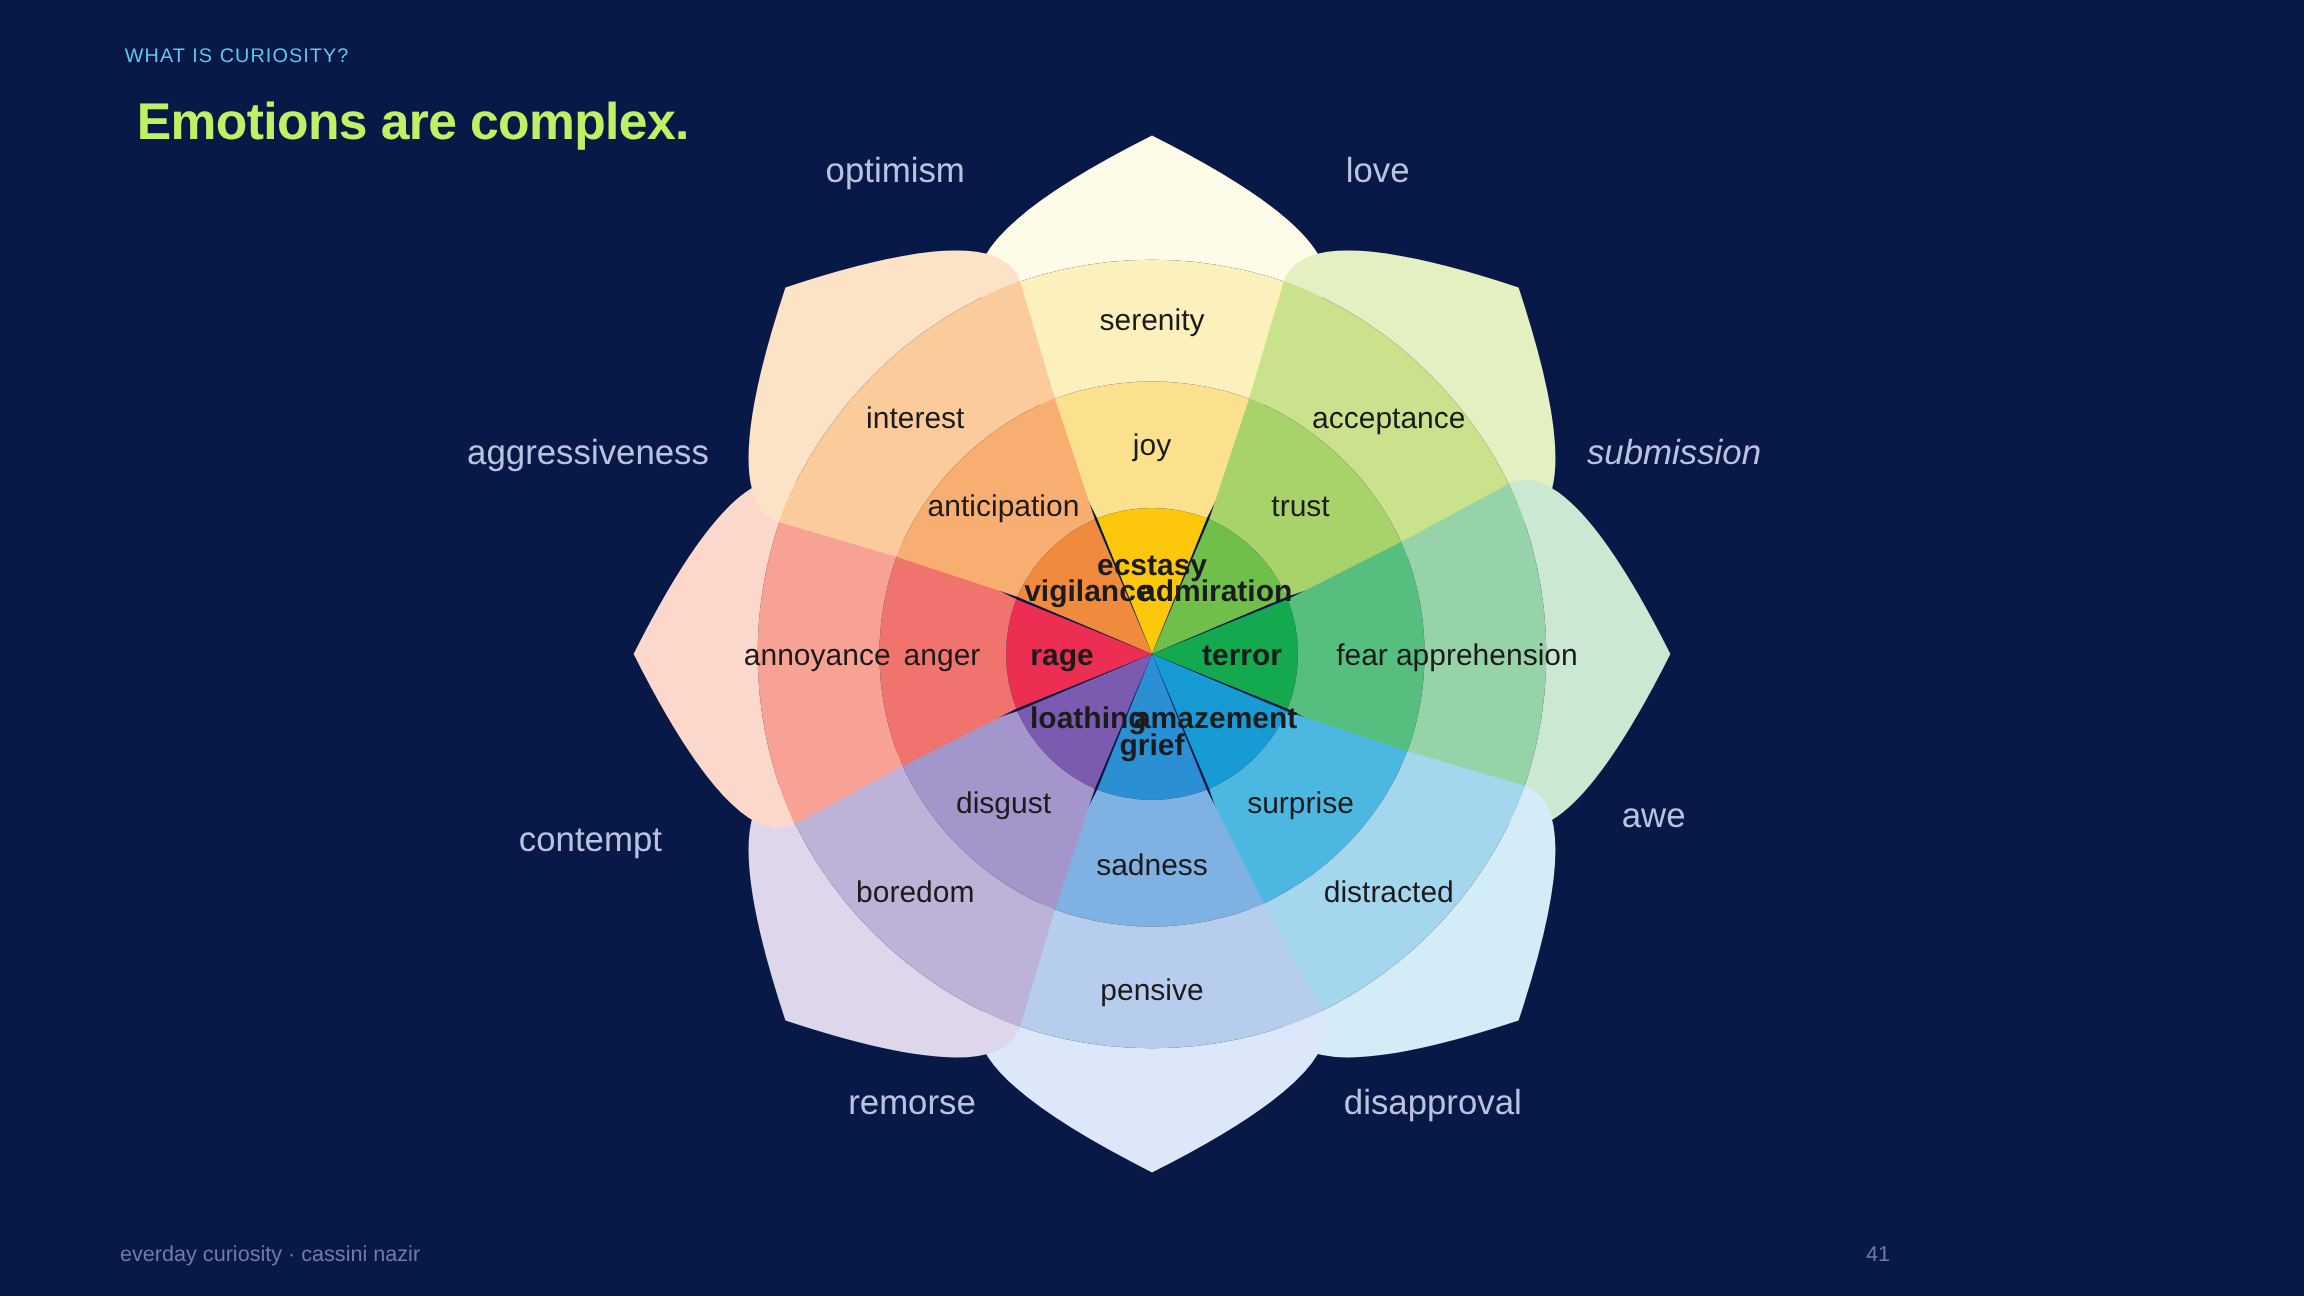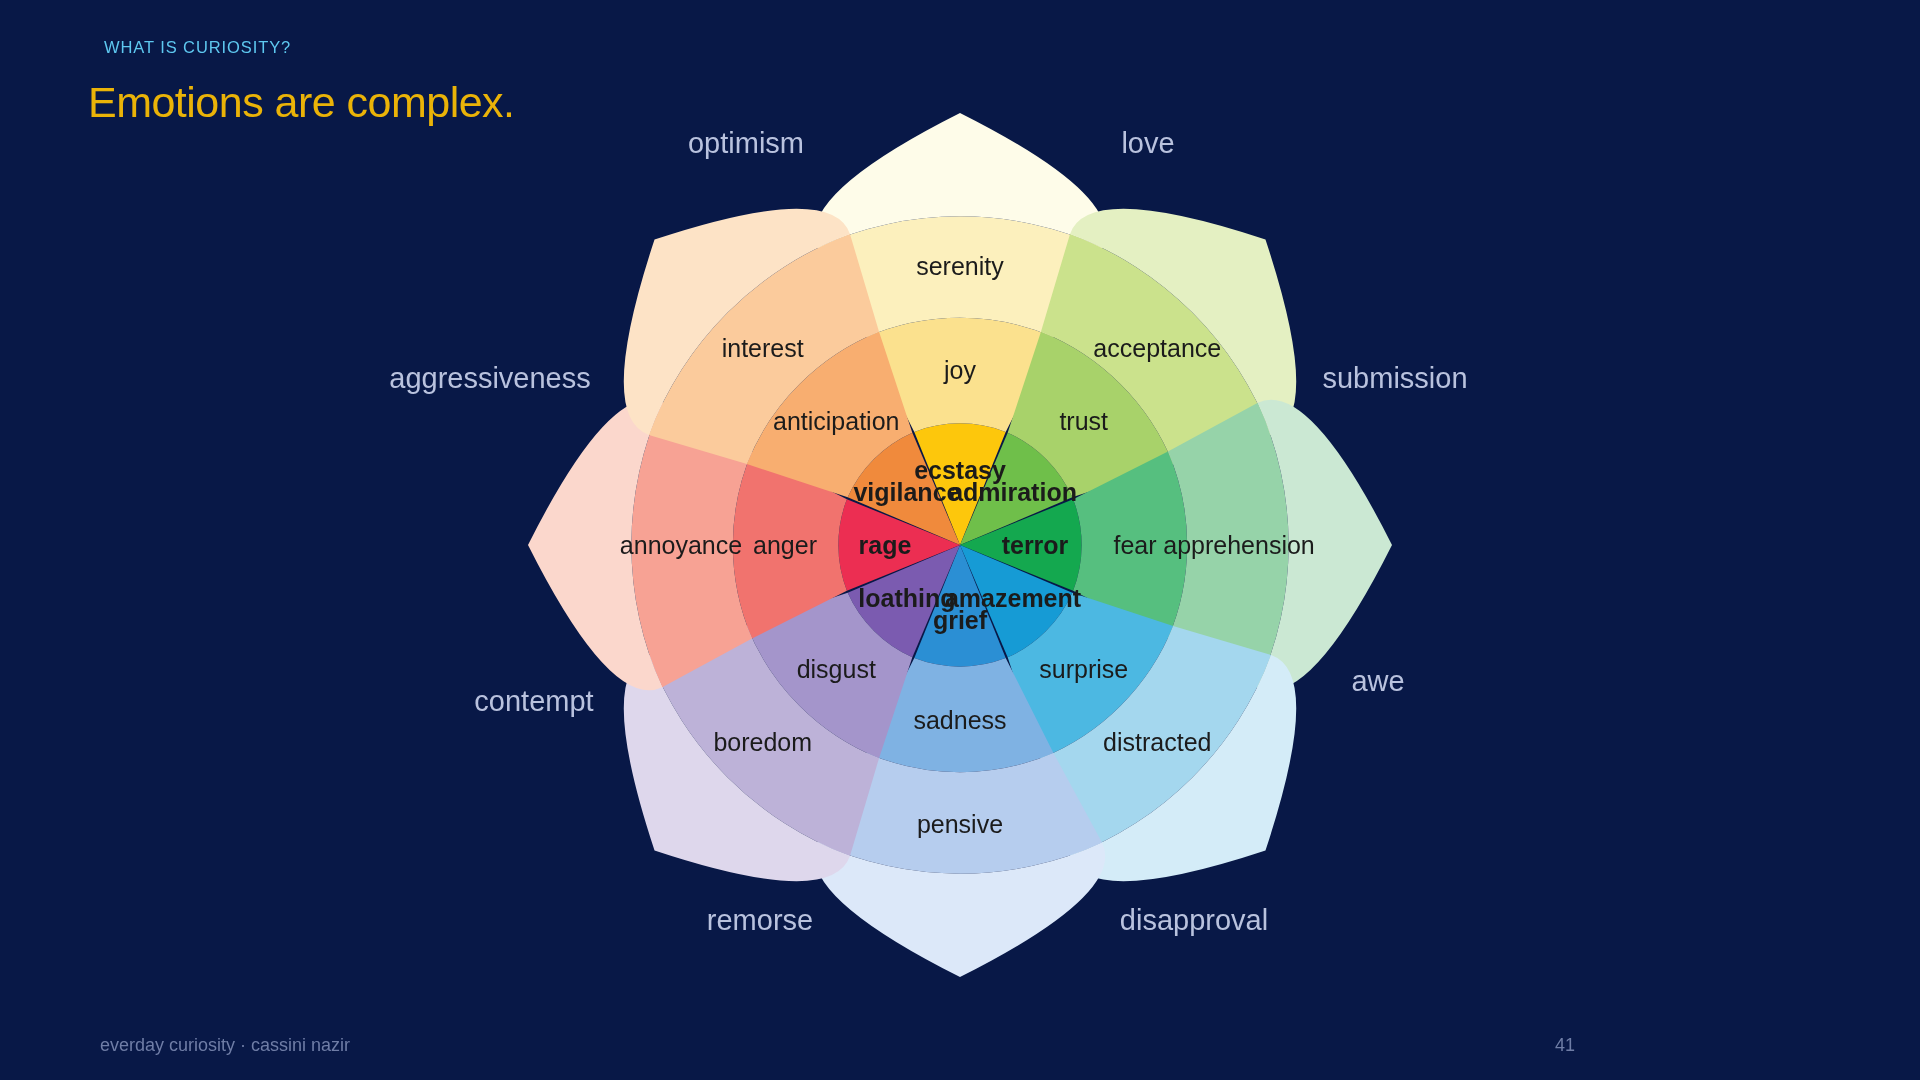--- a/index.html
+++ b/index.html
@@ -20,24 +20,24 @@
   .eyebrow {
     position: absolute;
     left: 104px; top: 38px;
     font-size: 16.5px;
     letter-spacing: 0.055em;
     color: #5ec8f0;
     font-weight: 400;
   }
   .headline {
     position: absolute;
-    left: 88px; top: 78px;
+    left: 114px; top: 78px;
     font-size: 43px;
-    font-weight: 400;
-    color: #eab308;
+    font-weight: 700;
+    color: #bef264;
     letter-spacing: -0.012em;
   }
 
   
   .wheel-wrap {
     position: absolute;
     left: 0; top: 0;
     width: 1920px; height: 1080px;
     pointer-events: none;
   }
@@ -233,22 +233,22 @@
           <text x="836.2563132923542" y="430.2563132923542" text-anchor="middle" fill="#1b1b1b" font-family="&quot;Liberation Sans&quot;, sans-serif" font-size="25" font-weight="400">anticipation</text>
           <text x="762.7172080489532" y="356.71720804895324" text-anchor="middle" fill="#1b1b1b" font-family="&quot;Liberation Sans&quot;, sans-serif" font-size="25" font-weight="400">interest</text>
         </g>
     </svg>
   </div>
 
   <div id="dyad-layer">
       <div class="dyad" style="left: 746px; top: 143px; color: rgb(185, 194, 222);">optimism</div>
       <div class="dyad" style="left: 1148px; top: 143px; color: rgb(185, 194, 222);">love</div>
       <div class="dyad" style="left: 490px; top: 378px; color: rgb(185, 194, 222);">aggressiveness</div>
-      <div class="dyad" style="left: 1395px; top: 378px; color: rgb(185, 194, 222);">submission</div>
-      <div class="dyad" style="left: 534px; top: 701px; color: rgb(185, 194, 222);">contempt</div>
+      <div class="dyad" style="left: 1395px; top: 378px; color: rgb(185, 194, 222); font-style: italic;">submission</div>
+      <div class="dyad" style="left: 492px; top: 701px; color: rgb(185, 194, 222);">contempt</div>
       <div class="dyad" style="left: 1378px; top: 681px; color: rgb(185, 194, 222);">awe</div>
       <div class="dyad" style="left: 760px; top: 920px; color: rgb(185, 194, 222);">remorse</div>
       <div class="dyad" style="left: 1194px; top: 920px; color: rgb(185, 194, 222); text-align: center;">disapproval</div>
     </div>
 
 
   <div class="footer-left">everday curiosity · cassini nazir</div>
   <div class="footer-page">41</div>
 
 </div>

